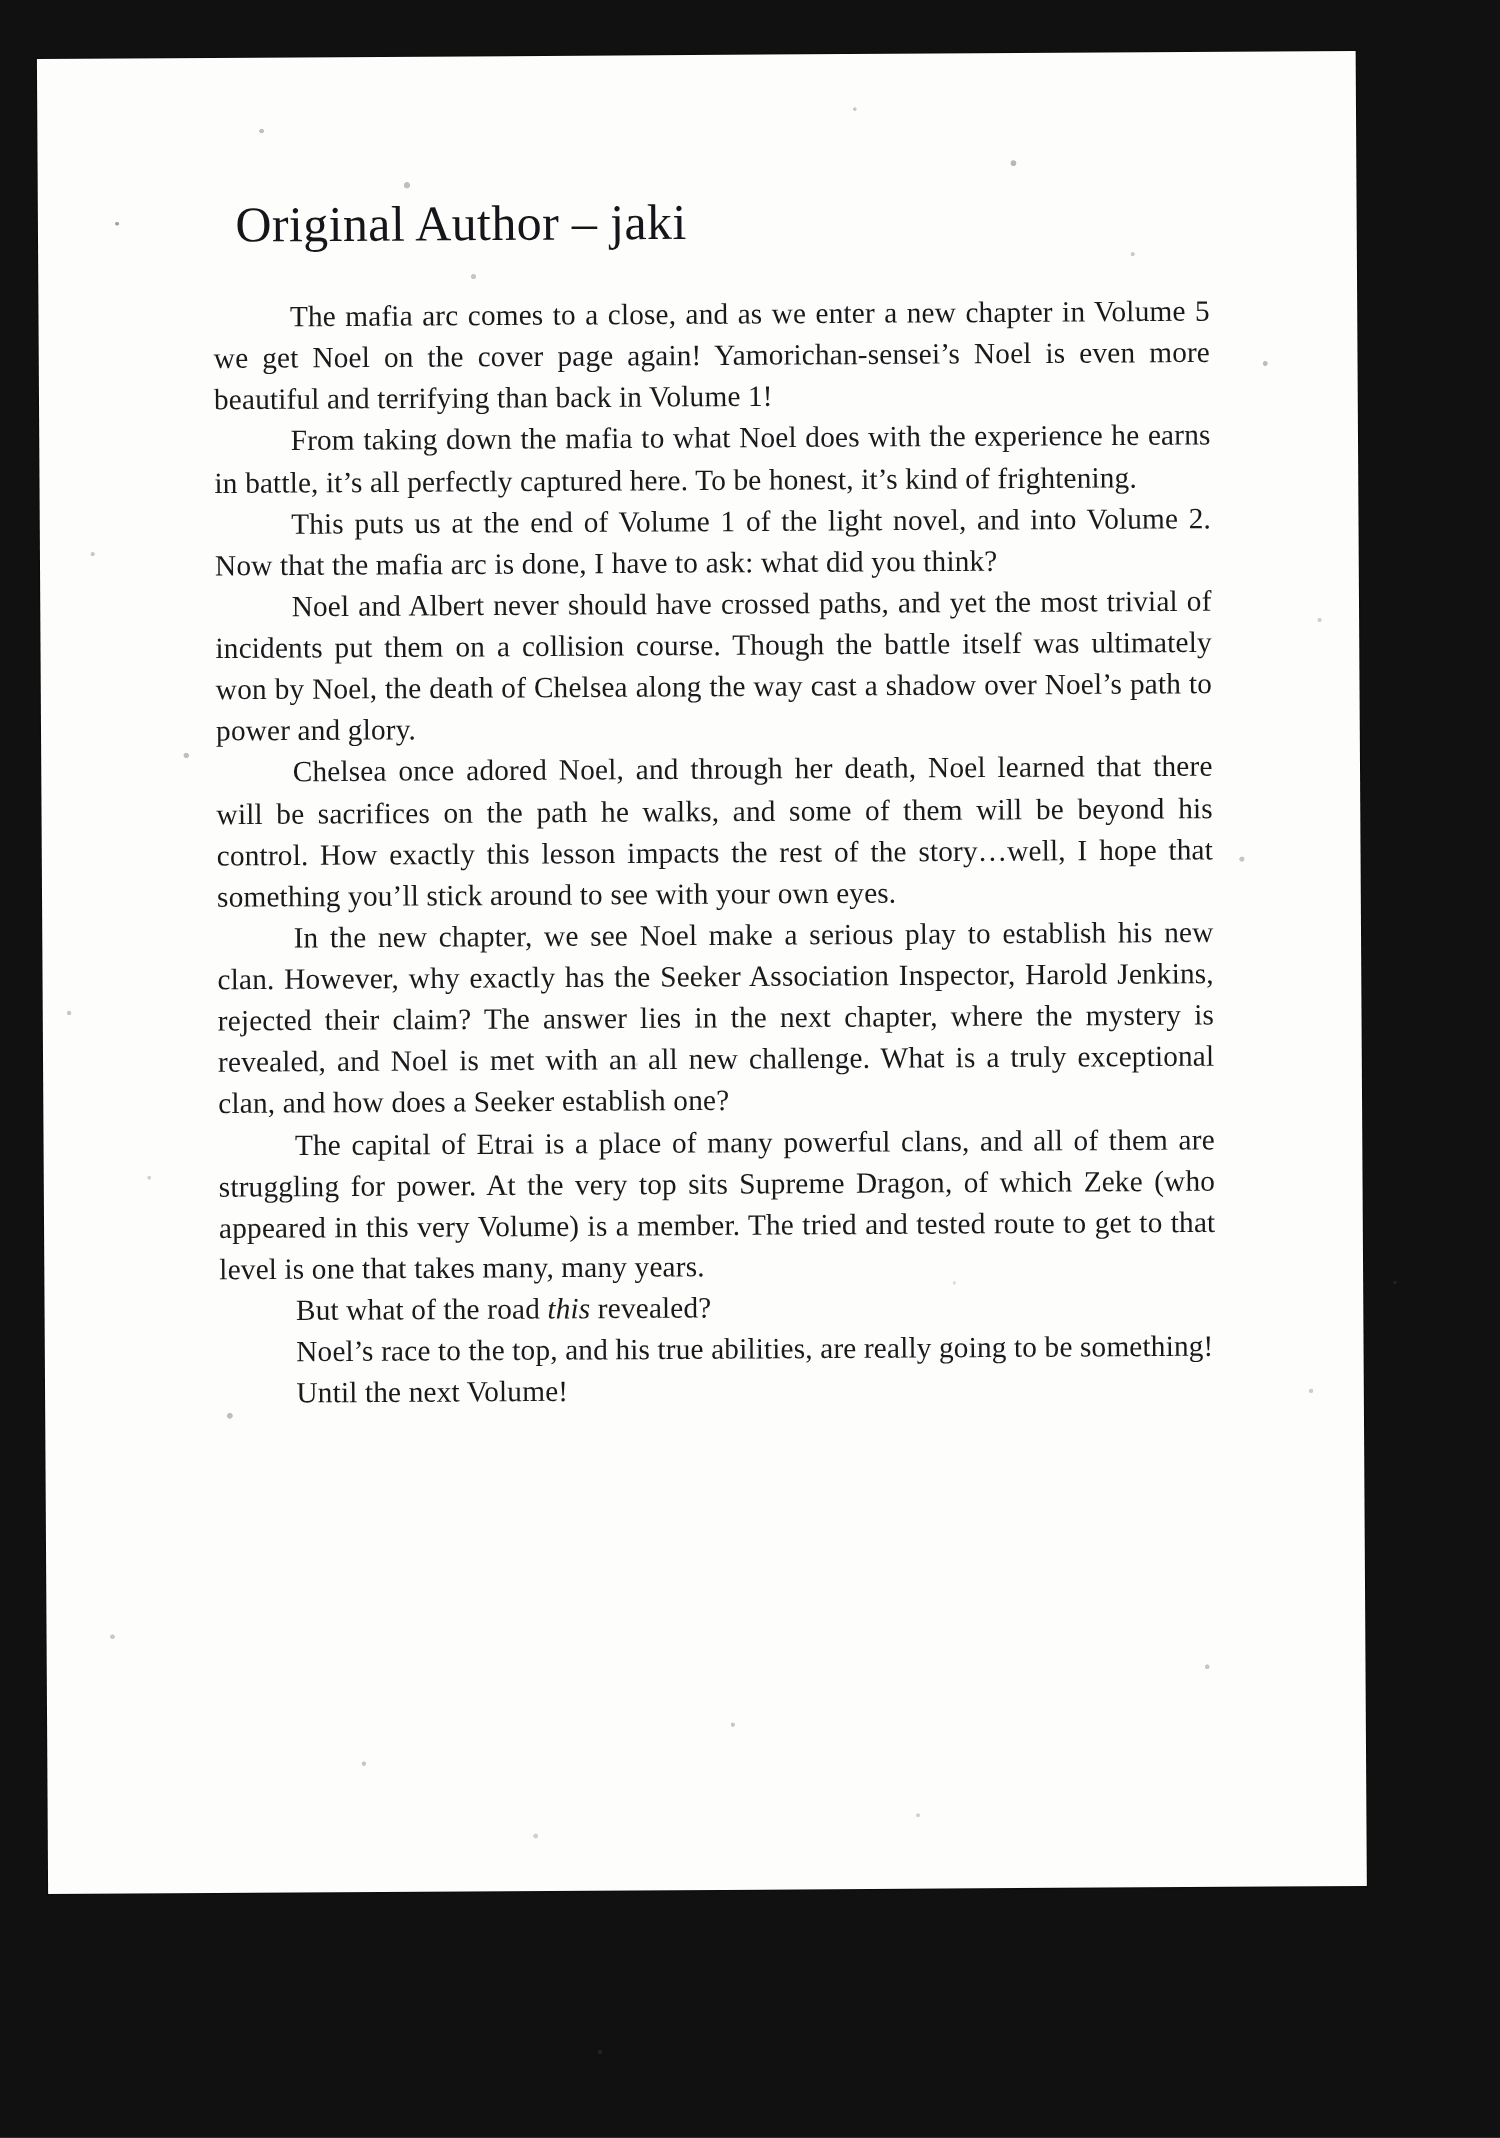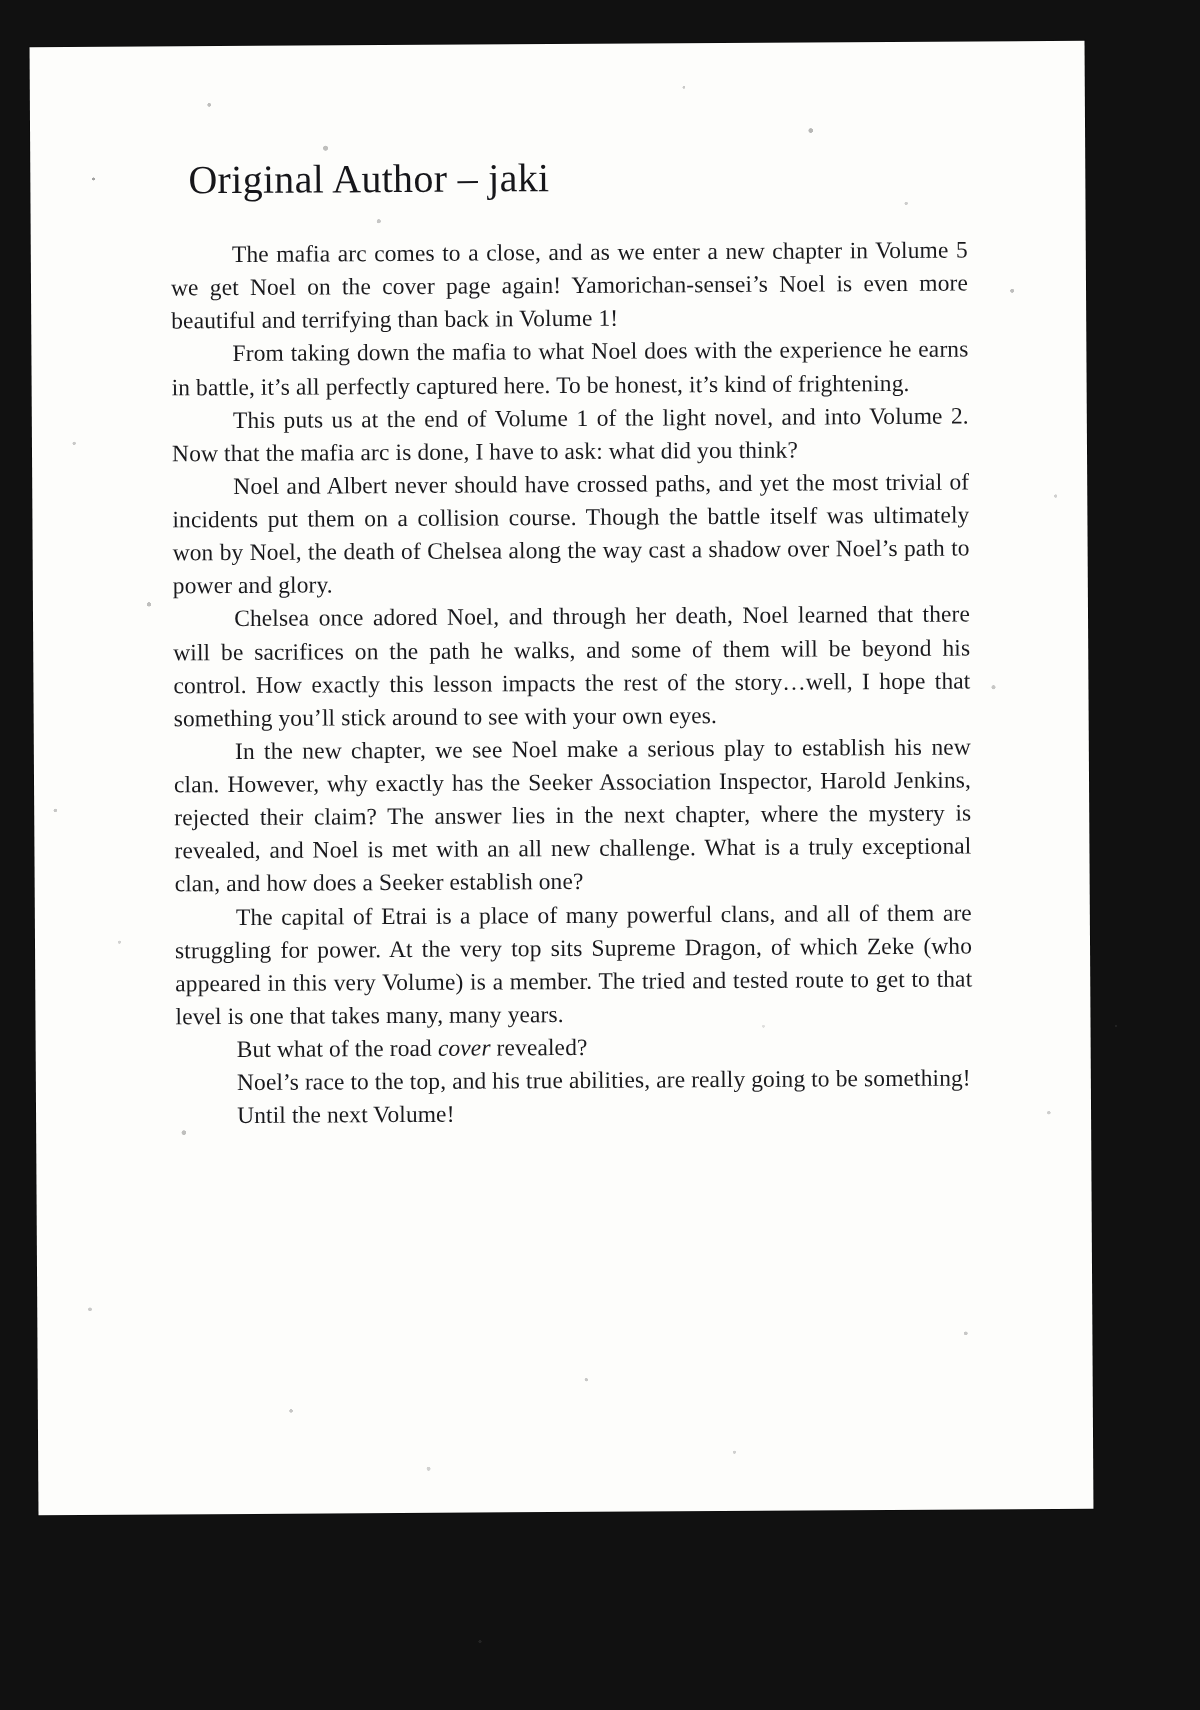--- a/index.html
+++ b/index.html
@@ -120,21 +120,21 @@
 
       <div class="body-text">
         <p>The mafia arc comes to a close, and as we enter a new chapter in Volume 5 we get Noel on the cover page again! Yamorichan-sensei’s Noel is even more beautiful and terrifying than back in Volume 1!</p>
         <p class="last-line-left">From taking down the mafia to what Noel does with the experience he earns in battle, it’s all perfectly captured here. To be honest, it’s kind of frightening.</p>
         <p class="last-line-left">This puts us at the end of Volume 1 of the light novel, and into Volume 2. Now that the mafia arc is done, I have to ask: what did you think?</p>
         <p class="last-line-left">Noel and Albert never should have crossed paths, and yet the most trivial of incidents put them on a collision course. Though the battle itself was ultimately won by Noel, the death of Chelsea along the way cast a shadow over Noel’s path to power and glory.</p>
         <p class="last-line-left">Chelsea once adored Noel, and through her death, Noel learned that there will be sacrifices on the path he walks, and some of them will be beyond his control. How exactly this lesson impacts the rest of the story…well, I hope that something you’ll stick around to see with your own eyes.</p>
         <p class="last-line-left">In the new chapter, we see Noel make a serious play to establish his new clan. However, why exactly has the Seeker Association Inspector, Harold Jenkins, rejected their claim? The answer lies in the next chapter, where the mystery is revealed, and Noel is met with an all new challenge. What is a truly exceptional clan, and how does a Seeker establish one?</p>
         <p class="last-line-left">The capital of Etrai is a place of many powerful clans, and all of them are struggling for power. At the very top sits Supreme Dragon, of which Zeke (who appeared in this very Volume) is a member. The tried and tested route to get to that level is one that takes many, many years.</p>
         <p class="last-line-left">
-          <span>But what of the road </span><em>cover</em><span> revealed?</span>
+          <span>But what of the road </span><em>this</em><span> revealed?</span>
         </p>
         <p class="last-line-left">Noel’s race to the top, and his true abilities, are really going to be something!</p>
         <p class="last-line-left">Until the next Volume!</p>
       </div>
 
     </div>
   </div>
 </div>
 
 </body></html>

